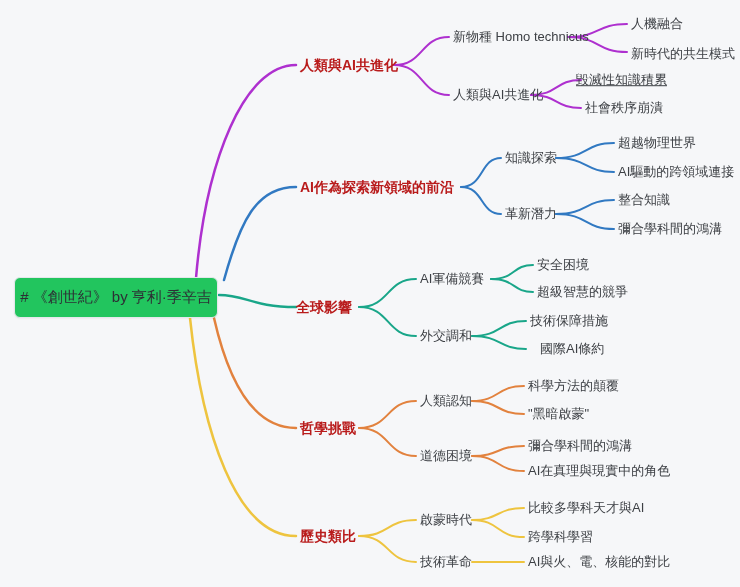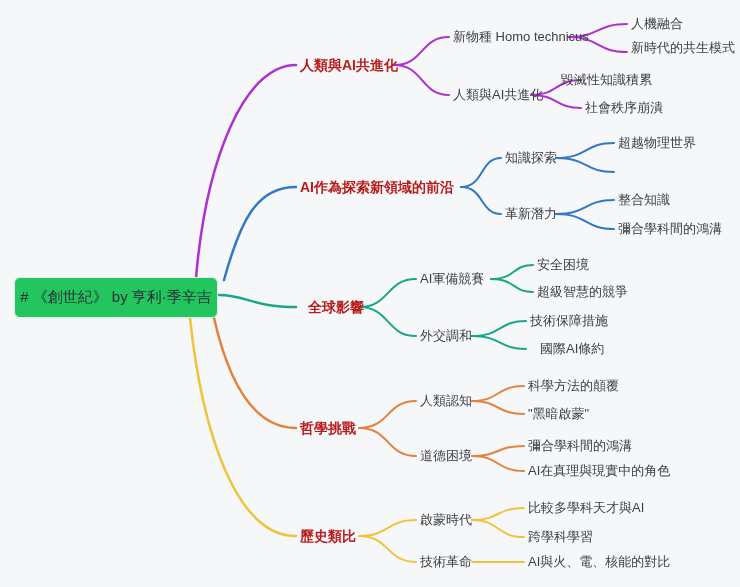--- a/index.html
+++ b/index.html
@@ -73,40 +73,41 @@
     <path d="M359,536 C390,536 386,562 416,562" stroke-width="2" stroke="#eec43f"></path>
     <path d="M472,520 C500,520 496,508 524,508" stroke-width="2" stroke="#eec43f"></path>
     <path d="M472,520 C500,520 496,537 524,537" stroke-width="2" stroke="#eec43f"></path>
     <path d="M472,562 L524,562" stroke-width="2" stroke="#eec43f"></path>
   </svg>
 
   <div class="root-box"># 《創世紀》 by 亨利·季辛吉</div>
 
   <div class="node lvl1" style="left:300px; top:65px;">人類與AI共進化</div>
   <div class="node lvl1" style="left:300px; top:187px;">AI作為探索新領域的前沿</div>
-  <div class="node lvl1" style="left:308px; top:307px;">全球影響</div>
+  <div class="node lvl1" style="left:296px; top:307px;">全球影響</div>
   <div class="node lvl1" style="left:300px; top:428px;">哲學挑戰</div>
   <div class="node lvl1" style="left:300px; top:536px;">歷史類比</div>
 
   <div class="node" style="left:453px; top:37px;">新物種 Homo technicus</div>
   <div class="node" style="left:453px; top:95px;">人類與AI共進化</div>
   <div class="node" style="left:505px; top:158px;">知識探索</div>
   <div class="node" style="left:505px; top:214px;">革新潛力</div>
   <div class="node" style="left:420px; top:279px;">AI軍備競賽</div>
   <div class="node" style="left:420px; top:336px;">外交調和</div>
   <div class="node" style="left:420px; top:401px;">人類認知</div>
   <div class="node" style="left:420px; top:456px;">道德困境</div>
   <div class="node" style="left:420px; top:520px;">啟蒙時代</div>
   <div class="node" style="left:420px; top:562px;">技術革命</div>
 
   <div class="node" style="left:631px; top:24px;">人機融合</div>
-  <div class="node" style="left:631px; top:48px;">新時代的共生模式</div>
-  <div class="node" style="left:561px; top:80px;">毀滅性知識積累</div>
+  <div class="node" style="left:631px; top:54px;">新時代的共生模式</div>
+  <div class="node" style="left:576px; top:80px;text-decoration:underline;">毀滅性知識積累</div>
   <div class="node" style="left:585px; top:108px;">社會秩序崩潰</div>
   <div class="node" style="left:618px; top:143px;">超越物理世界</div>
+  <div class="node" style="left:618px; top:172px;">AI驅動的跨領域連接</div>
   <div class="node" style="left:618px; top:200px;">整合知識</div>
   <div class="node" style="left:618px; top:229px;">彌合學科間的鴻溝</div>
   <div class="node" style="left:537px; top:265px;">安全困境</div>
   <div class="node" style="left:537px; top:292px;">超級智慧的競爭</div>
   <div class="node" style="left:530px; top:321px;">技術保障措施</div>
   <div class="node" style="left:540px; top:349px;">國際AI條約</div>
   <div class="node" style="left:528px; top:386px;">科學方法的顛覆</div>
   <div class="node" style="left:528px; top:414px;">"黑暗啟蒙"</div>
   <div class="node" style="left:528px; top:446px;">彌合學科間的鴻溝</div>
   <div class="node" style="left:528px; top:508px;">比較多學科天才與AI</div>

